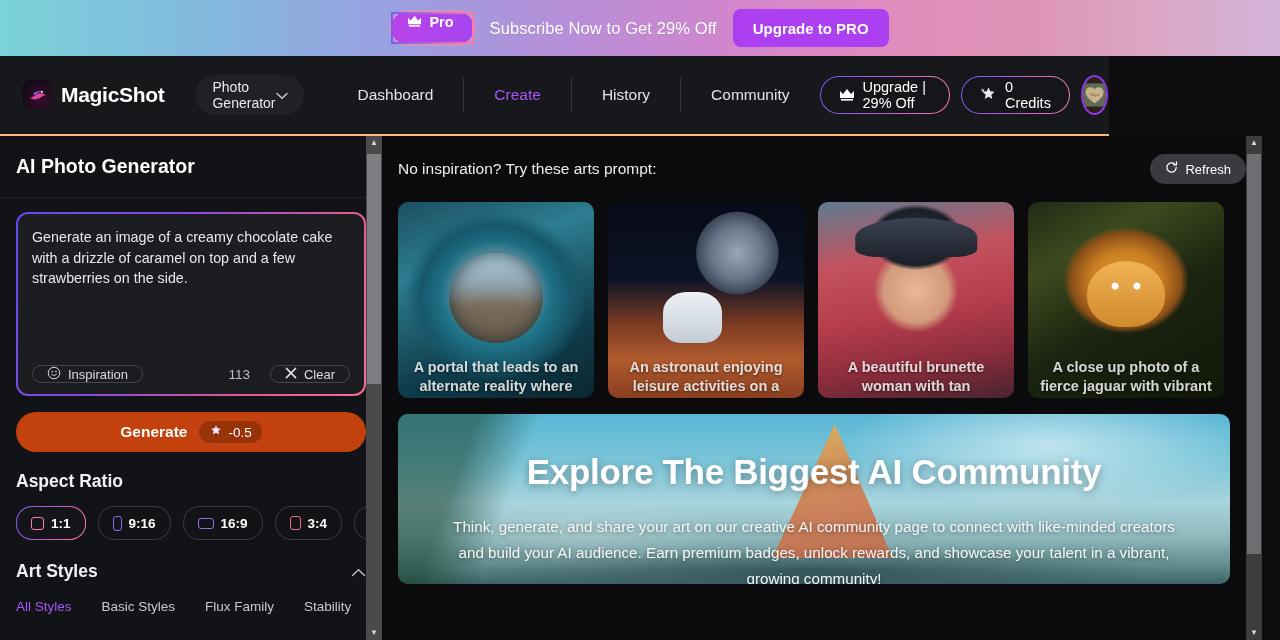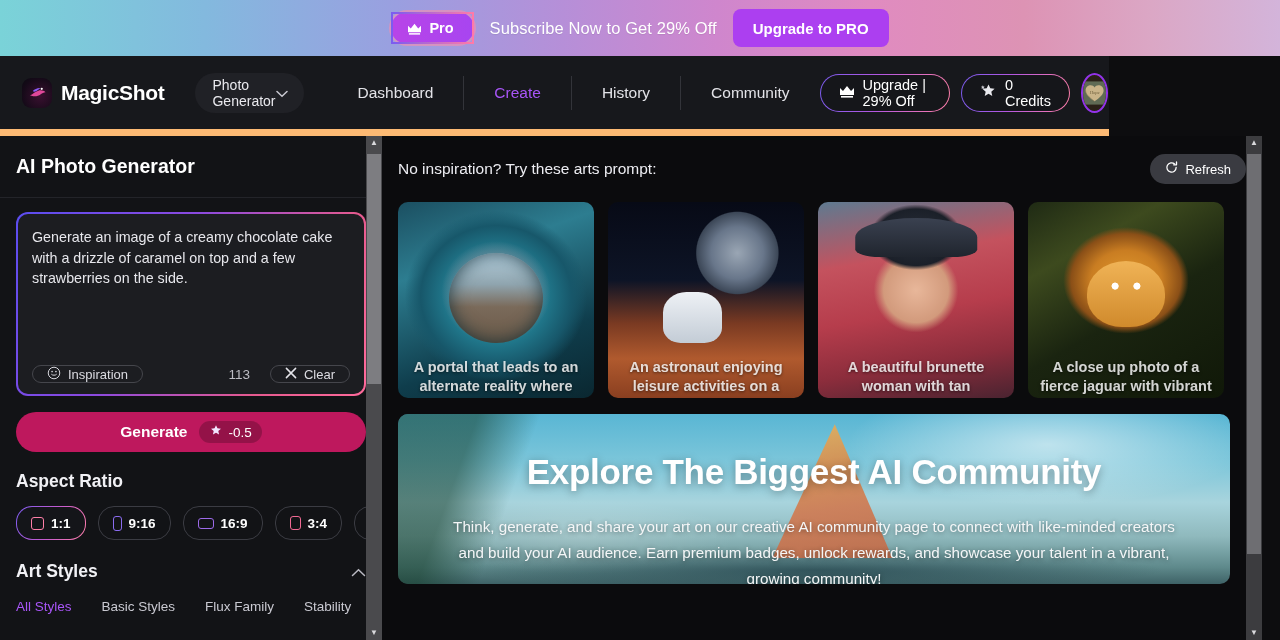--- a/index.html
+++ b/index.html
@@ -15,21 +15,21 @@
     height: 56px; width: 1280px;
     background: linear-gradient(90deg,
       #7ad3d8 0%, #83b9de 16%, #9a9fe0 31%,
       #b68fd8 44%, #cf86cd 56%, #e08bc0 68%,
       #dd93b4 80%, #dba7c5 90%, #d3b4da 100%);
     display: flex; align-items: center; justify-content: center;
     gap: 16px;
     position: relative;
   }
   .pro-pill {
-    display: inline-flex; align-items: center; gap: 7px;
+    display: inline-flex; gap: 7px;
     height: 32px; padding: 0 18px 0 14px;
     border-radius: 16px;
     background: linear-gradient(90deg, #b844e8, #a845f0);
     border: 2px solid; border-image: linear-gradient(90deg,#7b5cf0,#ff7aa8) 1;
     border-radius: 16px;
     color: #fff; font-size: 14.5px; font-weight: 600;
     box-shadow: 0 0 0 2px rgba(255,140,170,.55);
   }
   .pro-pill svg { display:block; }
   .promo-text {
@@ -46,21 +46,21 @@
     border: none; cursor: pointer;
     font-family: inherit;
   }
 
   
   .header {
     height: 80px; width: 1109px;
     background: #17181c;
     display: flex; align-items: center;
     padding: 0 19px 0 22px;
-    border-bottom: 7px solid #fdba74;
+    border-bottom: 2px solid #fdba74;
   }
   .logo-wrap { display: flex; align-items: center; gap: 9px; }
   .logo-mark {
     width: 30px; height: 30px; border-radius: 9px;
     background: radial-gradient(circle at 60% 60%, #3a1030 0%, #150a18 70%, #0a0a10 100%);
     display: flex; align-items: center; justify-content: center;
     position: relative; overflow: hidden;
   }
   .logo-name {
     color: #fff; font-size: 21px; font-weight: 800; letter-spacing: -.3px;
@@ -143,21 +143,21 @@
     color: #dcdce2; font-size: 13px;
     display: inline-flex; align-items: center; gap: 7px;
     padding: 0 14px; cursor: pointer;
     font-family: inherit;
   }
   .char-count { margin-left: auto; color: #bdbdc4; font-size: 13.5px; margin-right: 20px; }
 
   .generate-btn {
     margin-top: 16px; width: 100%; height: 40px;
     border-radius: 20px; border: none; cursor: pointer;
-    background: #be185d;
+    background: #c2410c;
     color: #fff; font-size: 15.5px; font-weight: 600;
     display: flex; align-items: center; justify-content: center; gap: 12px;
     font-family: inherit;
   }
   .credit-badge {
     background: rgba(0,0,0,.22); border-radius: 12px;
     padding: 3px 10px; font-size: 13.5px; font-weight: 500;
     display: inline-flex; align-items: center; gap: 5px;
   }
 

